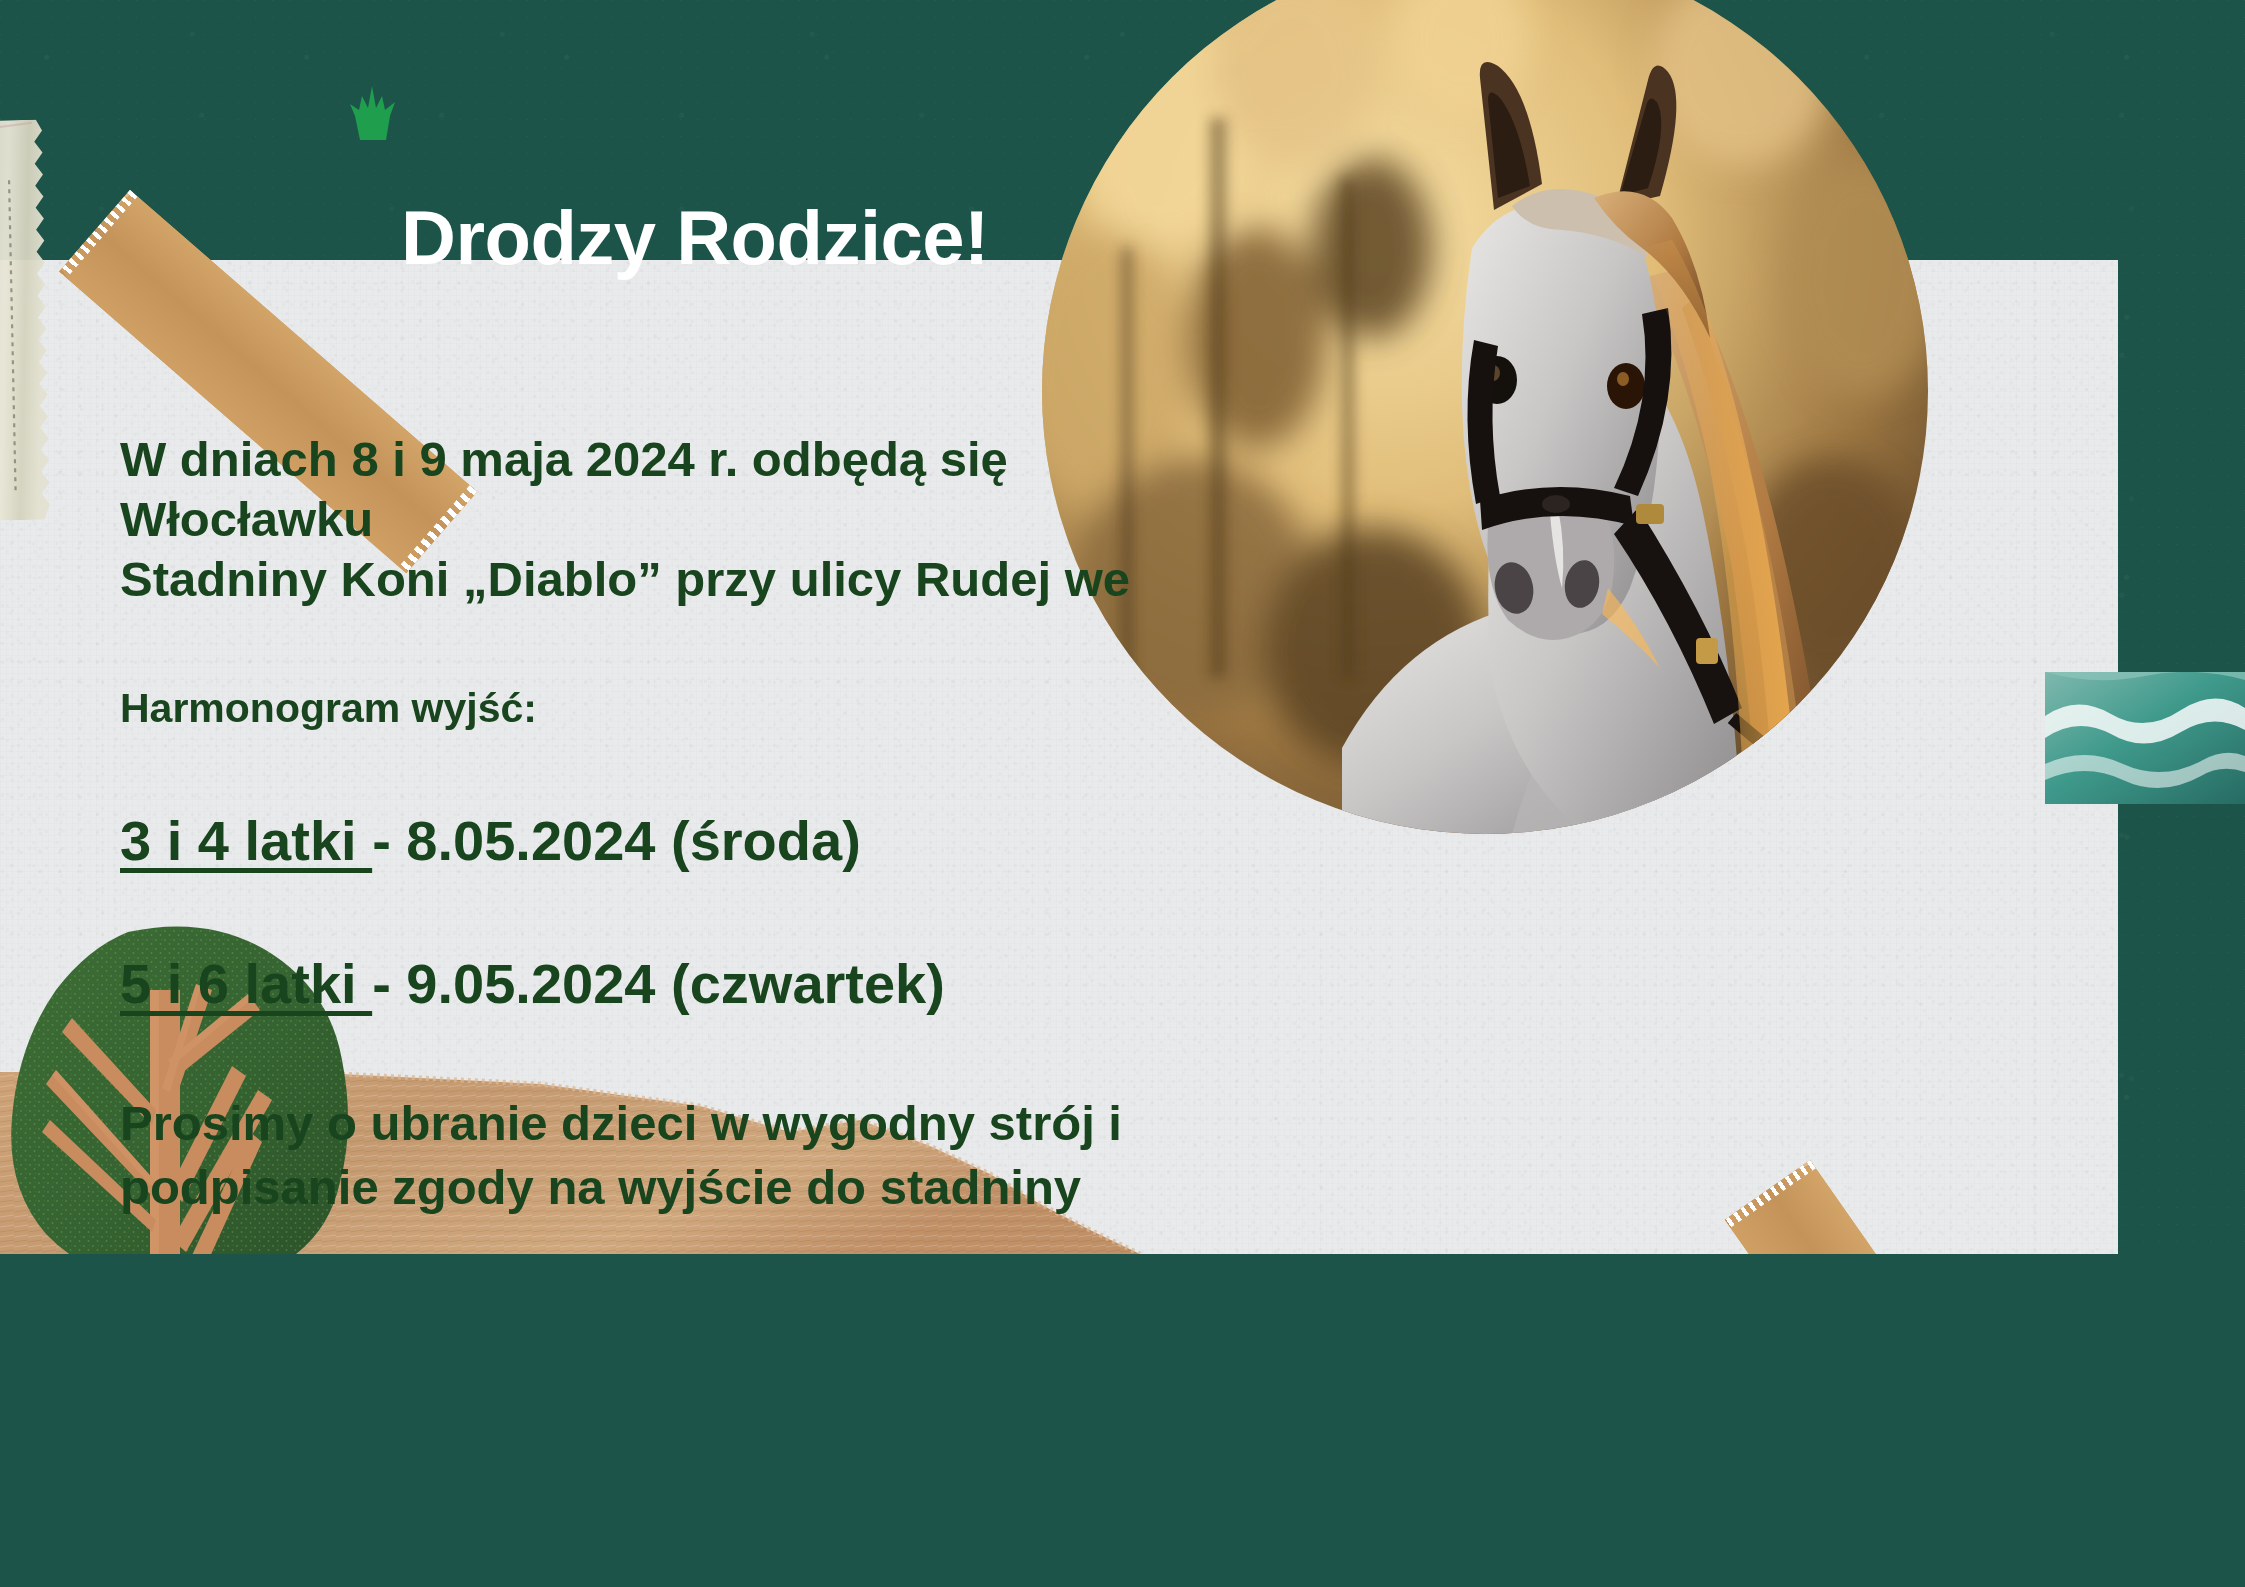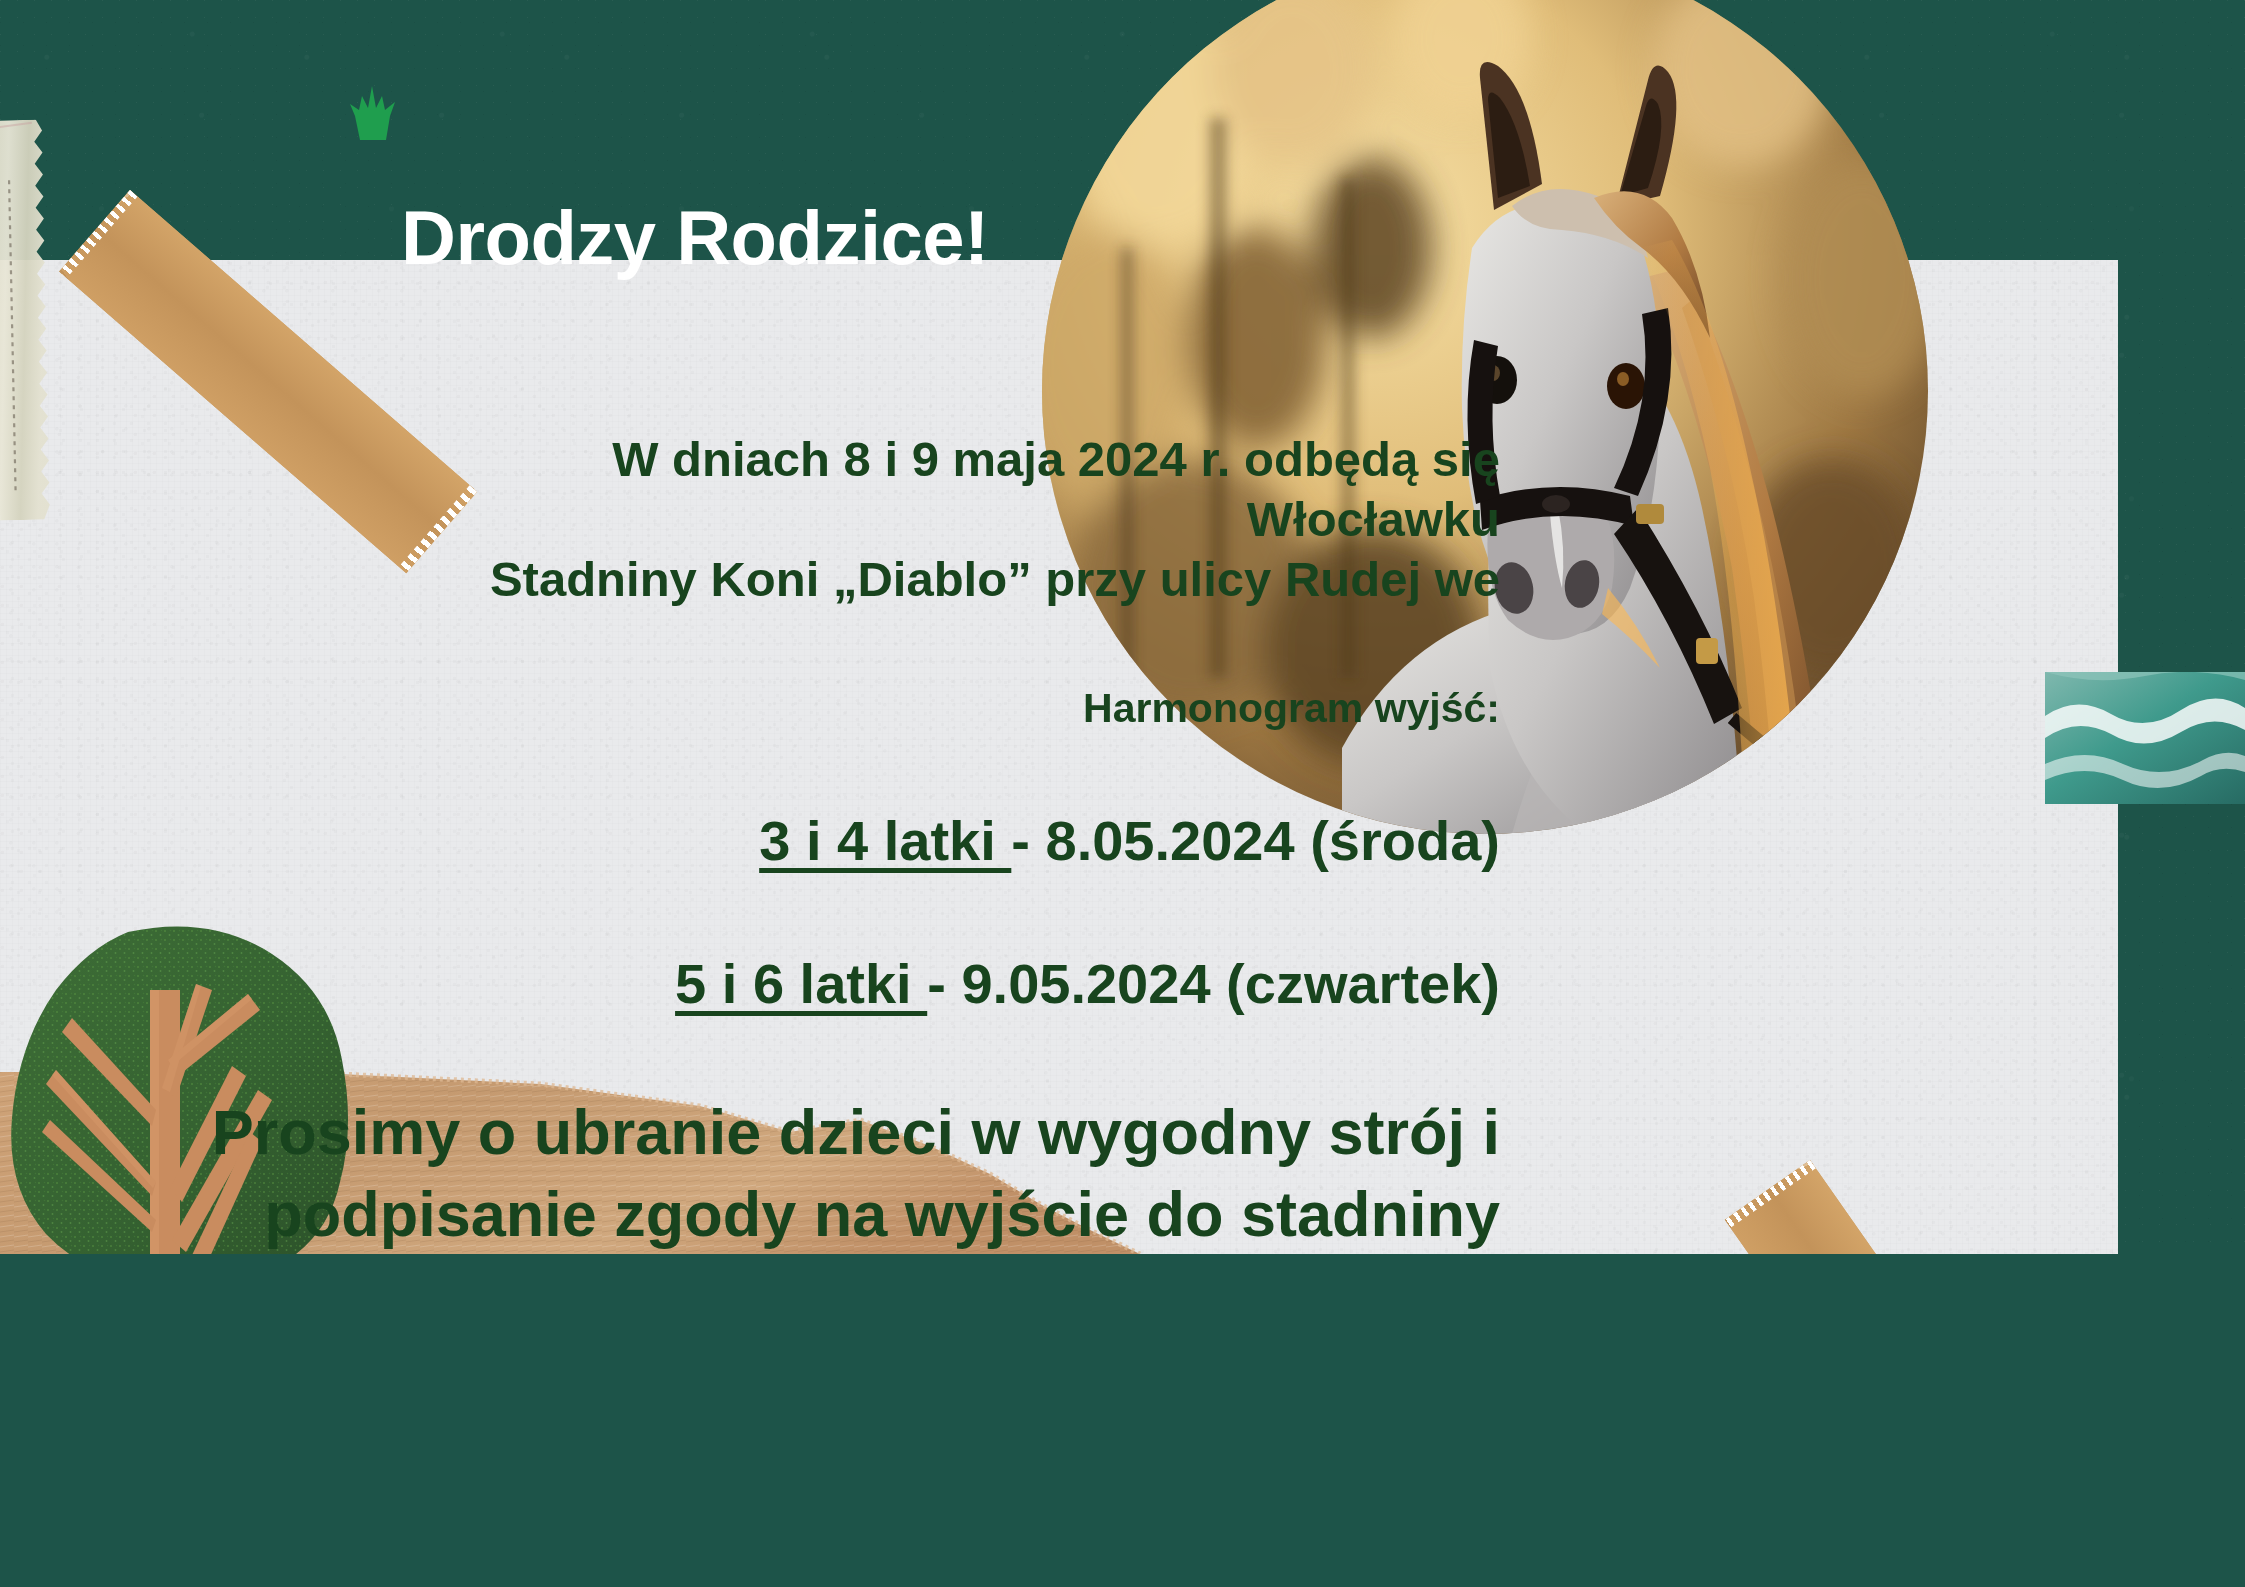--- a/index.html
+++ b/index.html
@@ -111,32 +111,32 @@
   .title{
     position:absolute;left:0;top:200px;width:1390px;
     text-align:center;
     color:#ffffff;
     font-size:76px;font-weight:700;letter-spacing:-.5px;
     line-height:1;
     font-family:"Liberation Sans", sans-serif;
   }
   .body-block{
     position:absolute;left:120px;top:430px;width:1380px;
-    text-align:right;
+    text-align:left;
     color:#18441e;
     font-size:49px;font-weight:700;line-height:1.22;
     font-family:"Liberation Sans", sans-serif;
   }
   .intro-line{display:block;}
   .spacer{display:block;height:74px;}
   .sched-head{display:block;font-size:41px;}
   .sched-gap{display:block;height:74px;}
   .sched-row{display:block;font-size:56px;}
   .sched-row .u{text-decoration:underline;text-underline-offset:8px;}
-  .closing{display:block;font-size:63px;line-height:1.3;}
+  .closing{display:block;font-size:49px;line-height:1.3;}
 </style>
 </head>
 <body>
 
 <div class="poster">
 
   <div class="bg-green"></div>
 
   <div class="paper"></div>
 

